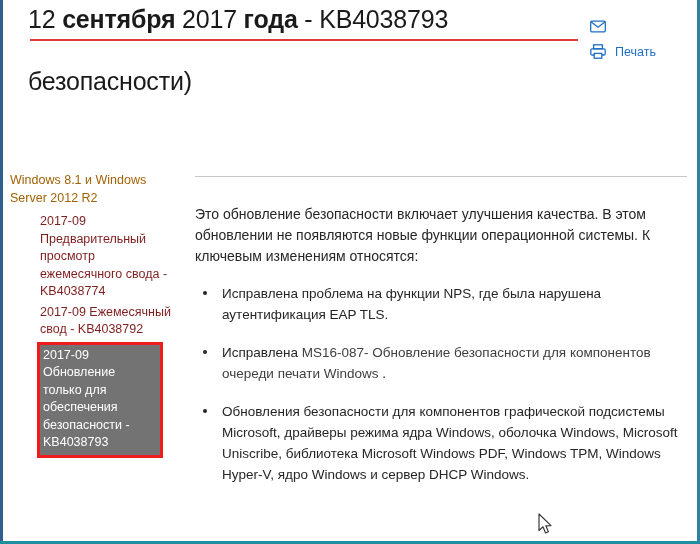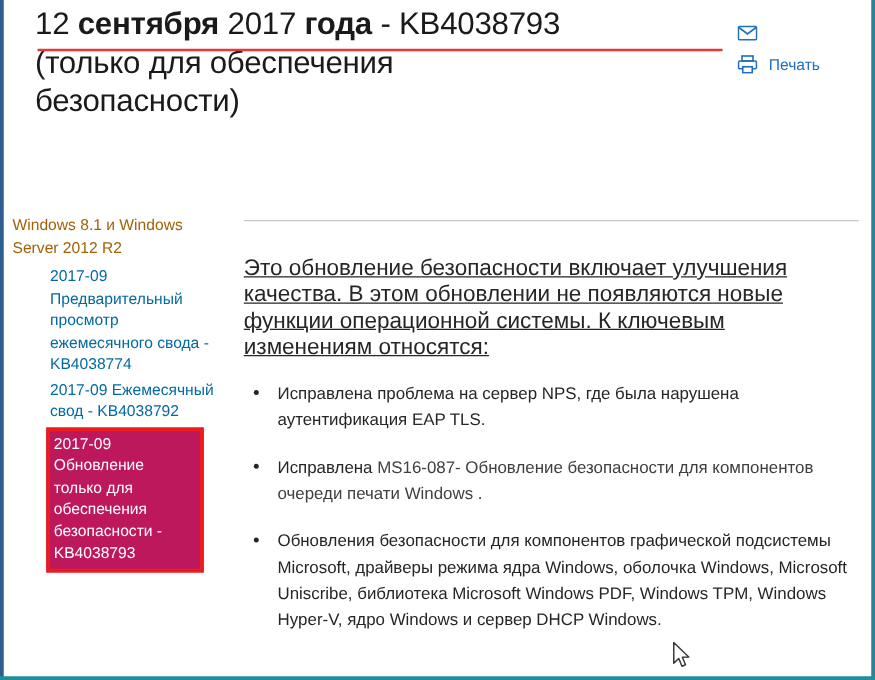--- a/index.html
+++ b/index.html
@@ -108,27 +108,27 @@
   }
   .sidebar-root {
     color: #a16207;
     cursor: pointer;
     margin-bottom: 6px;
   }
   .sidebar-children {
     padding-left: 30px;
   }
   .sidebar-item {
-    color: #0369a1;
+    color: #7f1d1d;
     cursor: pointer;
     margin-bottom: 3px;
   }
   .sidebar-item.selected {
     position: relative;
-    background: #be185d;
+    background: #737373;
     color: #ffffff;
     border: 3px solid #ee1c1c;
     padding: 2px 3px 3px 3px;
     margin-left: -3px;
     margin-top: 3px;
     width: 114px;
   }
 
   
   .content {
@@ -143,25 +143,24 @@
     color: #262626;
     font-weight: 400;
     margin: 0 0 10px 0;
   }
   .content-divider {
     height: 1px;
     background: #c8c8c8;
     margin: 0 0 27px 0;
   }
   .content-para {
-    font-size: 18px;
+    font-size: 14px;
     line-height: 21px;
     color: #262626;
     margin: 0 0 16px 0;
-    text-decoration: underline;
   }
   .bullets {
     margin: 0;
     padding: 0;
     list-style: none;
   }
   .bullets li {
     position: relative;
     font-size: 13.5px;
     line-height: 21px;
@@ -200,21 +199,21 @@
 
   <div class="edge-left"></div>
   <div class="edge-right"></div>
   <div class="edge-bottom"></div>
 
   <div class="header">
 
     <div class="title-block">
       <h1 class="page-title">
         <span>12 </span><span class="b">сентября</span><span> 2017 </span><span class="b">года</span><span> - KB4038793</span><br>
-        <span>(только для обеспечения</span><br>
+        <br>
         <span>безопасности)</span>
       </h1>
       <div class="title-rule"></div>
     </div>
 
     <div class="header-actions">
 
       <div class="action">
         <span class="glyph">
           <svg width="16" height="13" viewBox="0 0 16 13" aria-hidden="true">
@@ -247,21 +246,21 @@
     </div>
   </nav>
 
   <main class="content">
     <div class="content-divider"></div>
     <p class="content-para">Это обновление безопасности включает улучшения качества. В этом обновлении не появляются новые функции операционной системы. К ключевым изменениям относятся:</p>
 
     <ul class="bullets">
       <li>
         <span class="dot"></span>
-        <span>Исправлена проблема на сервер NPS, где была нарушена аутентификация EAP TLS.</span>
+        <span>Исправлена проблема на функции NPS, где была нарушена аутентификация EAP TLS.</span>
       </li>
       <li>
         <span class="dot"></span>
         <span>Исправлена </span><span class="link">MS16-087- Обновление безопасности для компонентов очереди печати Windows</span><span> .</span>
       </li>
       <li>
         <span class="dot"></span>
         <span>Обновления безопасности для компонентов графической подсистемы Microsoft, драйверы режима ядра Windows, оболочка Windows, Microsoft Uniscribe, библиотека Microsoft Windows PDF, Windows TPM, Windows Hyper-V, ядро Windows и сервер DHCP Windows.</span>
       </li>
     </ul>

